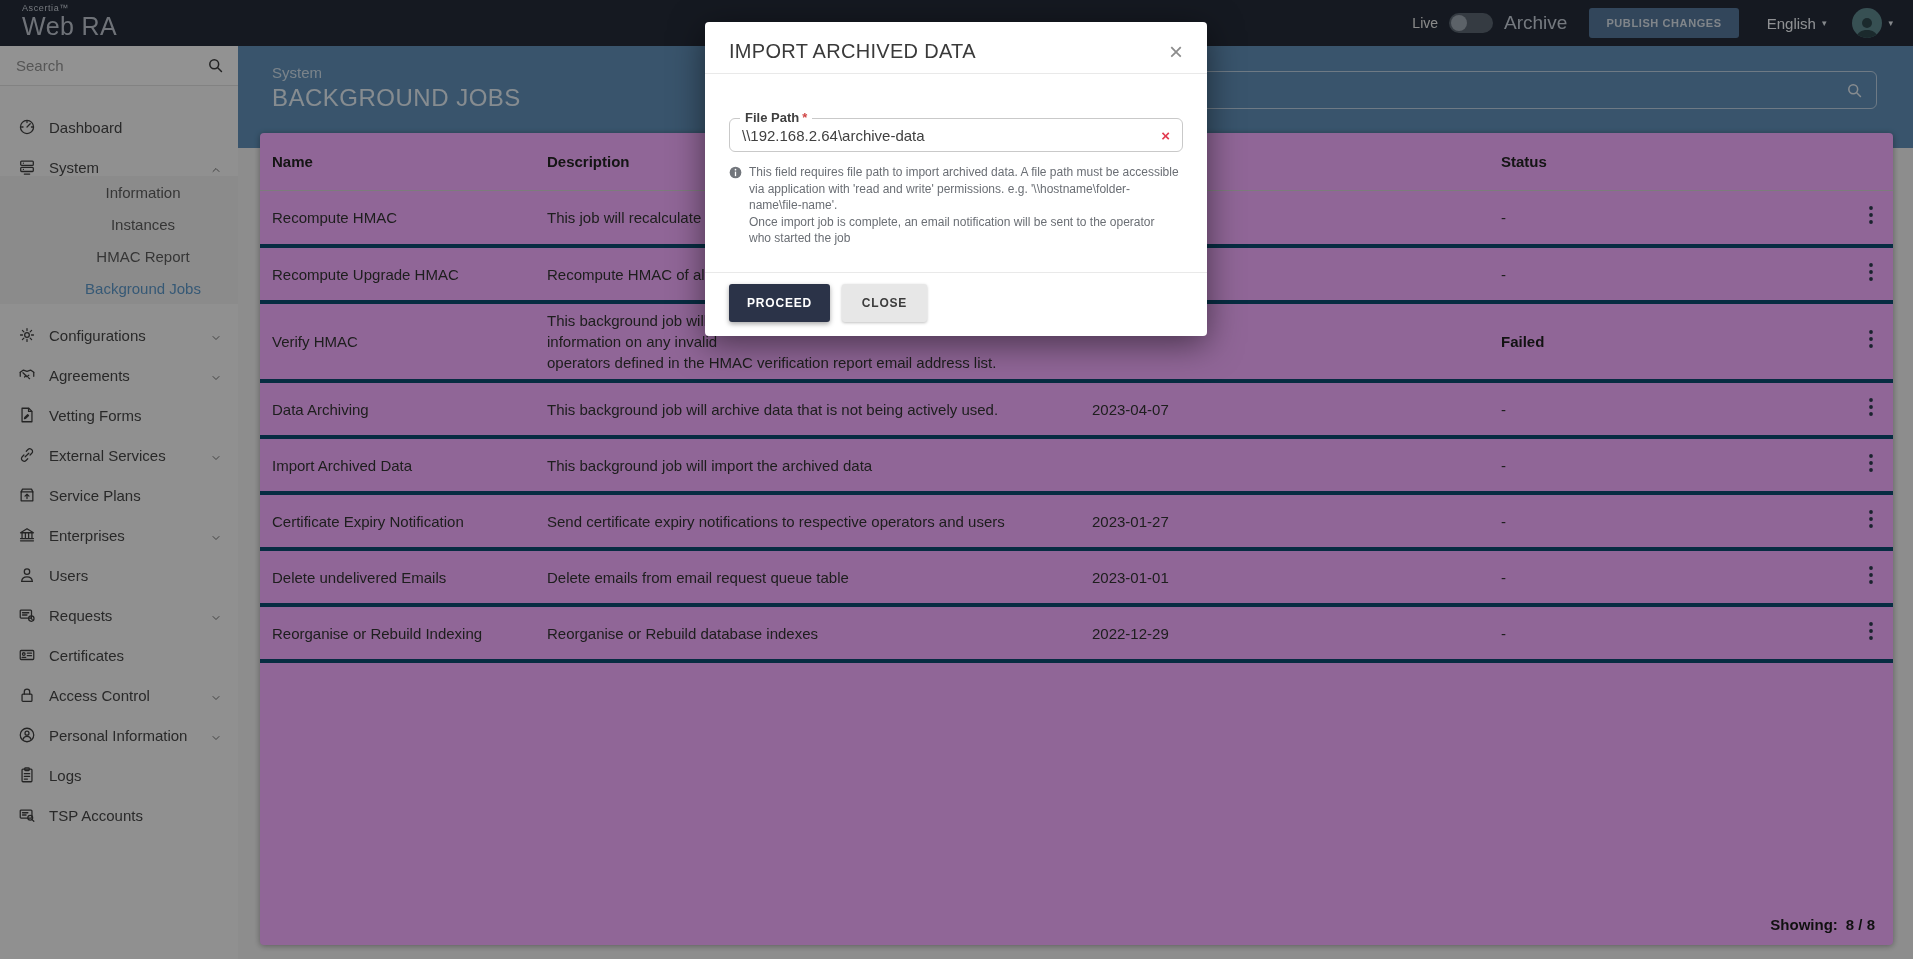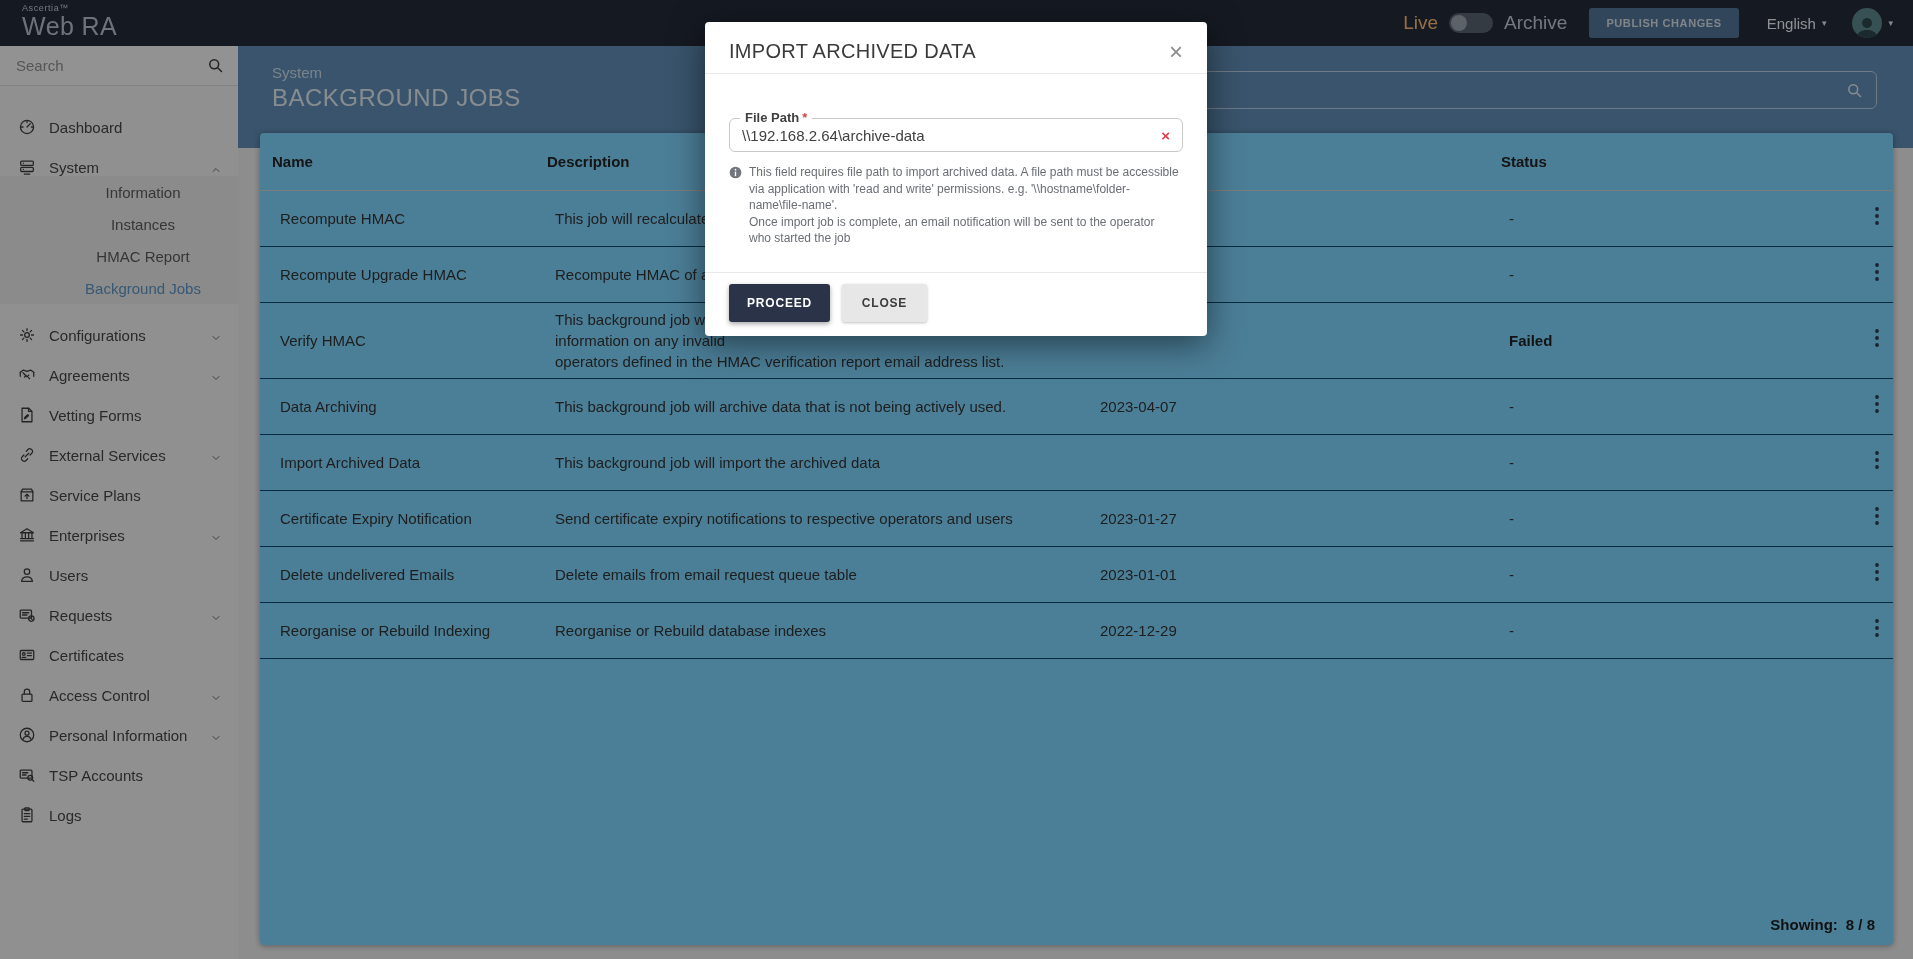--- a/index.html
+++ b/index.html
@@ -6,21 +6,21 @@
   html,body { width:1913px; height:959px; overflow:hidden; }
   body { position:relative; background:#ececec; font-family:"Liberation Sans",sans-serif; }
 
   
   .topbar { position:absolute; left:0; top:0; width:1913px; height:46px; background:#232b38; z-index:10; }
   .brand { position:absolute; left:22px; top:3px; color:#b9bfc9; }
   .brand .co { font-size:9px; letter-spacing:.6px; color:#c3c8d1; display:block; }
   .brand .prod { font-size:25px; font-weight:400; letter-spacing:.5px; line-height:26px; }
   .brand .prod .p2 { margin-left:7px; }
   .topbar-right { position:absolute; right:20px; top:0; height:46px; display:flex; align-items:center; }
-  .lbl-live { font-size:19px; color:#fdba74; }
+  .lbl-live { font-size:14px; color:#e5e5e5; }
   .toggle { width:44px; height:20px; border-radius:10px; background:#59636f; margin:0 11px; position:relative; cursor:pointer; }
   .toggle .knob { position:absolute; left:2px; top:2px; width:16px; height:16px; border-radius:50%; background:#9aa3ad; }
   .lbl-archive { font-size:19px; color:#c3cad4; margin-right:22px; }
   .btn-publish { height:30px; padding:0 17px; background:#547598; color:#d6dee6; border:none; border-radius:3px; font-size:11px; font-weight:bold; letter-spacing:.6px; cursor:pointer; font-family:inherit; }
   .lang { display:flex; align-items:center; margin:0 26px 0 28px; color:#eef1f5; font-size:15px; cursor:pointer; }
   .lang .caret, .ava-caret { font-size:9px; color:#dfe4ea; margin-left:6px; }
   .avatar-wrap { display:flex; align-items:center; cursor:pointer; }
   .avatar { width:30px; height:30px; border-radius:50%; background:#5d858b; display:flex; align-items:flex-end; justify-content:center; overflow:hidden; }
 
   
@@ -40,24 +40,24 @@
 
   
   .blueband { position:absolute; left:238px; top:46px; width:1675px; height:102px; background:#5f8db5; z-index:4; }
   .crumb { position:absolute; left:34px; top:18px; font-size:15px; color:#ccdbe7; }
   .pagetitle { position:absolute; left:34px; top:38px; font-size:24px; color:#e0e9f0; letter-spacing:.5px; }
   .hdr-search { position:absolute; left:752px; top:25px; width:887px; height:38px; border:1px solid rgba(255,255,255,.55); border-radius:6px; }
   .hdr-search input { width:100%; height:100%; border:none; outline:none; background:transparent; padding:0 44px 0 14px; font-size:15px; color:#f0f4f8; font-family:inherit; }
   .hdr-search .mag { position:absolute; right:13px; top:10px; width:17px; height:17px; color:#e2e9ef; }
 
   
-  .card { position:absolute; left:260px; top:133px; width:1633px; height:812px; background:#7dd3fc; border-radius:4px; box-shadow:0 1px 6px rgba(0,0,0,.35); z-index:6; }
+  .card { position:absolute; left:260px; top:133px; width:1633px; height:812px; background:#f0abfc; border-radius:4px; box-shadow:0 1px 6px rgba(0,0,0,.35); z-index:6; }
   table { width:100%; border-collapse:collapse; font-size:15px; color:#333; table-layout:fixed; }
   th { text-align:left; font-weight:bold; color:#232323; height:57px; padding:0 12px; border-bottom:1px solid #cfcfcf; }
-  td { height:56px; padding:6px 20px; border-bottom:1px solid #0c4a6e; line-height:21px; vertical-align:middle; }
+  td { height:56px; padding:6px 12px; border-bottom:4px solid #0c4a6e; line-height:21px; vertical-align:middle; }
   td.desc { white-space:pre-line; }
   td.status-failed { font-weight:bold; color:#1f1f1f; }
   td.c-action { text-align:center; }
   .kebab { display:inline-block; cursor:pointer; padding:4px 6px; }
   .showing { position:absolute; right:18px; bottom:12px; font-size:15px; font-weight:bold; color:#1c1c1c; }
   .showing .val { margin-left:8px; }
 
   
   .overlay { position:absolute; left:0; top:0; width:1913px; height:959px; background:rgba(0,0,0,.40); z-index:40; }
   .modal { position:absolute; left:705px; top:22px; width:502px; background:#fff; border-radius:4px; box-shadow:0 8px 34px rgba(0,0,0,.5); z-index:60; }
@@ -293,37 +293,37 @@
         <span class="s-lab">Personal Information</span>
         <span class="s-chev">
           <svg viewBox="0 0 20 20" width="12" height="12" fill="none" stroke="currentColor" stroke-width="1.4" stroke-linecap="round" stroke-linejoin="round">
             <path d="M5 7.5l5 5 5-5"></path>
           </svg>
         </span>
       </div>
       <div class="side-item">
         <span class="s-ico">
           <svg viewBox="0 0 20 20" width="18" height="18" fill="none" stroke="currentColor" stroke-width="1.4" stroke-linecap="round" stroke-linejoin="round">
+            <rect x="4.5" y="3.5" width="11" height="14" rx="1"></rect>
+            <rect x="7.5" y="2" width="5" height="3" rx=".8"></rect>
+            <path d="M7 8.5h6M7 11.5h6M7 14.5h3.5"></path>
+          </svg>
+        </span>
+        <span class="s-lab">Logs</span>
+      </div>
+      <div class="side-item">
+        <span class="s-ico">
+          <svg viewBox="0 0 20 20" width="18" height="18" fill="none" stroke="currentColor" stroke-width="1.4" stroke-linecap="round" stroke-linejoin="round">
             <rect x="2.5" y="4.5" width="13" height="9" rx="1"></rect>
             <path d="M5 7.5h6M5 10h4"></path>
             <circle cx="13.6" cy="13" r="2.7"></circle>
             <path d="M15.6 15.1l2 1.9"></path>
           </svg>
         </span>
         <span class="s-lab">TSP Accounts</span>
-      </div>
-      <div class="side-item">
-        <span class="s-ico">
-          <svg viewBox="0 0 20 20" width="18" height="18" fill="none" stroke="currentColor" stroke-width="1.4" stroke-linecap="round" stroke-linejoin="round">
-            <rect x="4.5" y="3.5" width="11" height="14" rx="1"></rect>
-            <rect x="7.5" y="2" width="5" height="3" rx=".8"></rect>
-            <path d="M7 8.5h6M7 11.5h6M7 14.5h3.5"></path>
-          </svg>
-        </span>
-        <span class="s-lab">Logs</span>
       </div>
     </div>
 </div>
 
 <div class="blueband">
   <div class="crumb">System</div>
   <div class="pagetitle">BACKGROUND JOBS</div>
   <div class="hdr-search">
     <input type="text" style="">
     <span class="mag">

